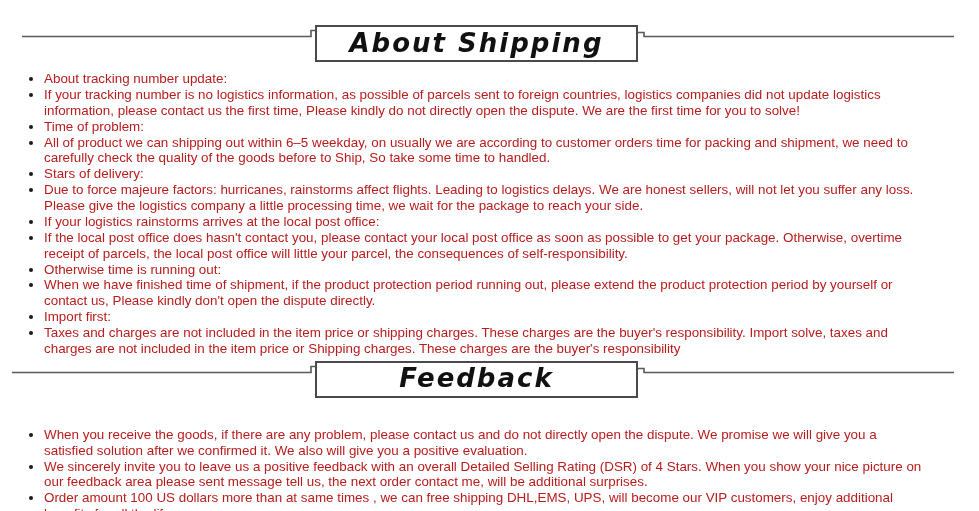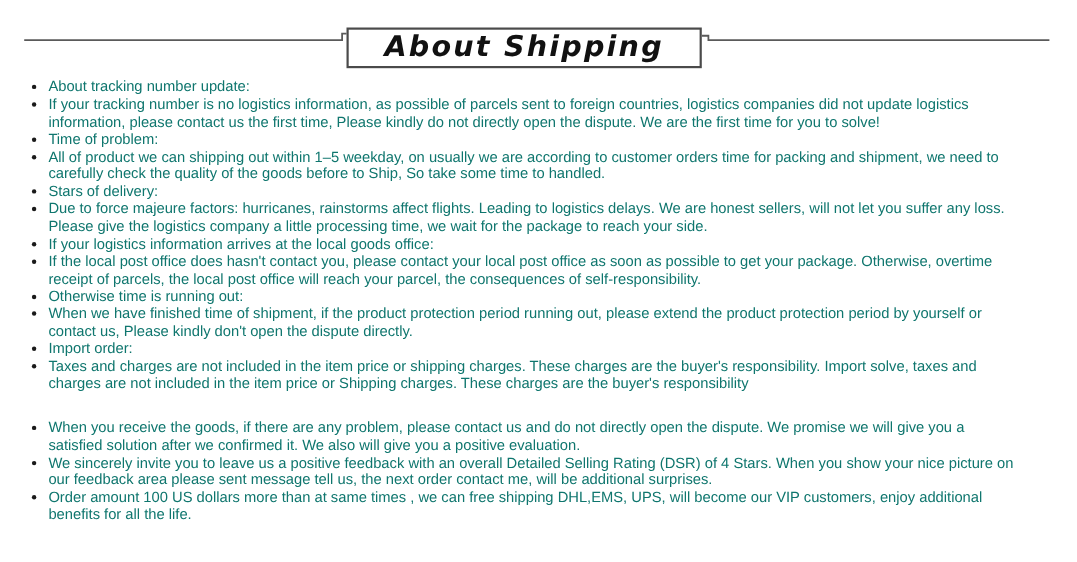--- a/index.html
+++ b/index.html
@@ -47,21 +47,21 @@
     font-size: 26px;
     letter-spacing: 2px;
     color: #111111;
     white-space: nowrap;
     transform: translateY(-1px);
   }
   ul.bullets {
     margin: 4px 0 0 0;
     padding: 0 26px 0 44px;
     list-style: disc outside;
-    color: #0f766e;
+    color: #b91c1c;
     font-size: 13.4px;
     line-height: 1.185;
   }
   ul.bullets.feedback { margin-top: 24px; }
   ul.bullets li { margin: 0; padding: 0; }
   ul.bullets li::marker { color: #1a1a1a; }
 </style>
 </head>
 <body>
 
@@ -74,31 +74,40 @@
     </svg>
     <div class="title-box">
       <span class="title-text">About Shipping</span>
     </div>
   </div>
 
   <ul class="bullets">
     <li>About tracking number update:</li>
     <li>If your tracking number is no logistics information, as possible of parcels sent to foreign countries, logistics companies did not update logistics information, please contact us the first time, Please kindly do not directly open the dispute. We are the first time for you to solve!</li>
     <li>Time of problem:</li>
-    <li>All of product we can shipping out within 1–5 weekday, on usually we are according to customer orders time for packing and shipment, we need to carefully check the quality of the goods before to Ship, So take some time to handled.</li>
+    <li>All of product we can shipping out within 6–5 weekday, on usually we are according to customer orders time for packing and shipment, we need to carefully check the quality of the goods before to Ship, So take some time to handled.</li>
     <li>Stars of delivery:</li>
     <li>Due to force majeure factors: hurricanes, rainstorms affect flights. Leading to logistics delays. We are honest sellers, will not let you suffer any loss. Please give the logistics company a little processing time, we wait for the package to reach your side.</li>
-    <li>If your logistics information arrives at the local goods office:</li>
-    <li>If the local post office does hasn't contact you, please contact your local post office as soon as possible to get your package. Otherwise, overtime receipt of parcels, the local post office will reach your parcel, the consequences of self-responsibility.</li>
+    <li>If your logistics rainstorms arrives at the local post office:</li>
+    <li>If the local post office does hasn't contact you, please contact your local post office as soon as possible to get your package. Otherwise, overtime receipt of parcels, the local post office will little your parcel, the consequences of self-responsibility.</li>
     <li>Otherwise time is running out:</li>
     <li>When we have finished time of shipment, if the product protection period running out, please extend the product protection period by yourself or contact us, Please kindly don't open the dispute directly.</li>
-    <li>Import order:</li>
+    <li>Import first:</li>
     <li>Taxes and charges are not included in the item price or shipping charges. These charges are the buyer's responsibility. Import solve, taxes and charges are not included in the item price or Shipping charges. These charges are the buyer's responsibility</li>
   </ul>
 
+  <div class="sec-header">
+    <svg viewBox="0 0 979 46" aria-hidden="true">
+      <polyline class="rule-line" points="12,15.5 311,15.5 311,9.5 316,9.5"></polyline>
+      <polyline class="rule-line" points="638,11.5 644,11.5 644,15.5 968,15.5"></polyline>
+    </svg>
+    <div class="title-box">
+      <span class="title-text">Feedback</span>
+    </div>
+  </div>
 
   <ul class="bullets feedback">
     <li>When you receive the goods, if there are any problem, please contact us and do not directly open the dispute. We promise we will give you a satisfied solution after we confirmed it. We also will give you a positive evaluation.</li>
     <li>We sincerely invite you to leave us a positive feedback with an overall Detailed Selling Rating (DSR) of 4 Stars. When you show your nice picture on our feedback area please sent message tell us, the next order contact me, will be additional surprises.</li>
     <li>Order amount 100 US dollars more than at same times , we can free shipping DHL,EMS, UPS, will become our VIP customers, enjoy additional benefits for all the life.</li>
   </ul>
 
 </div>
 
 </body></html>

